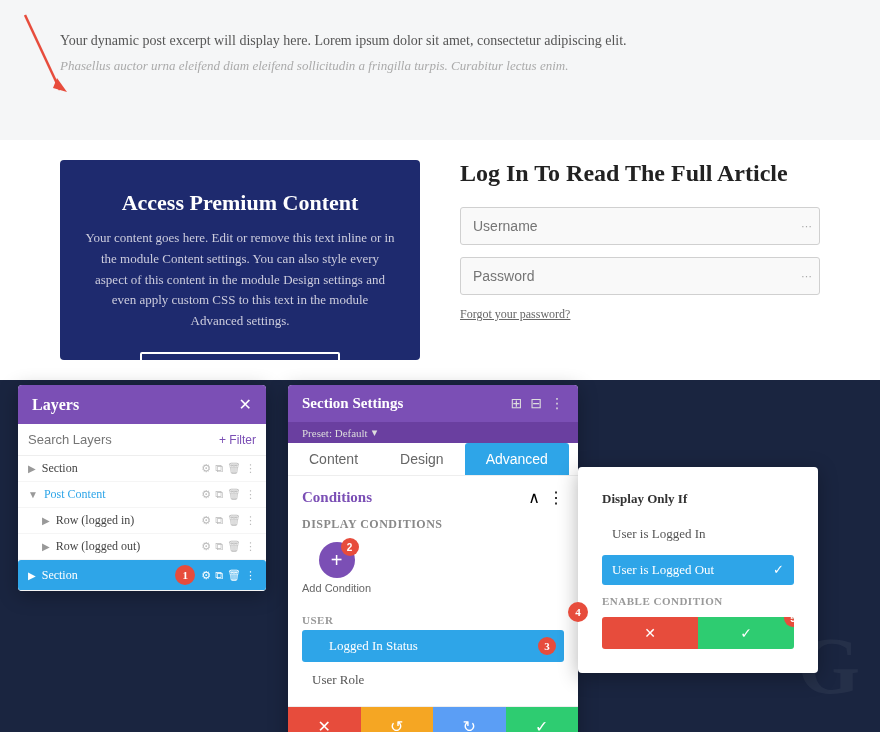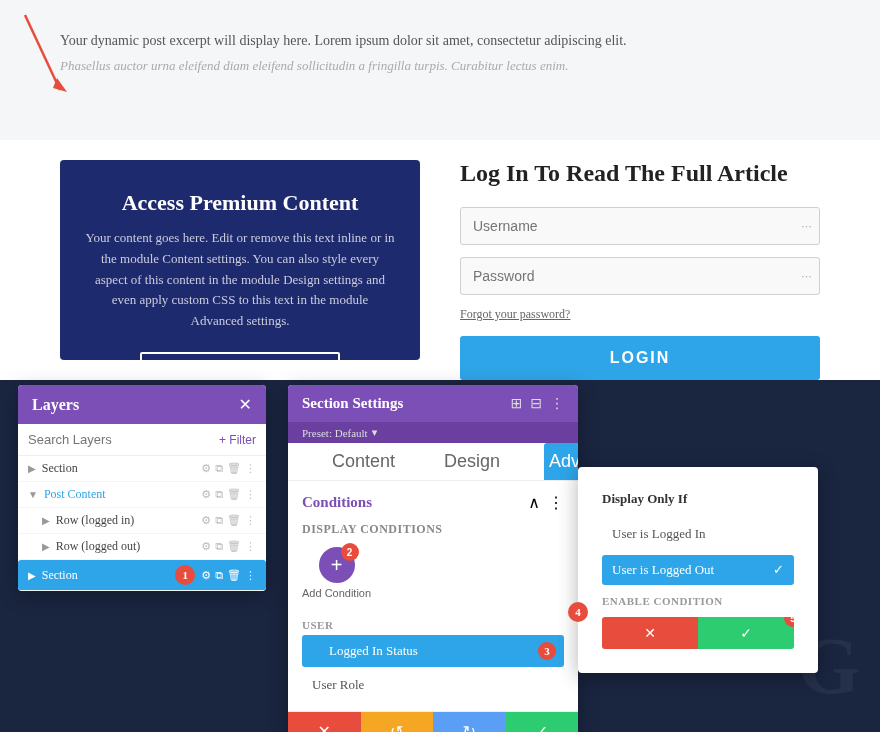--- a/index.html
+++ b/index.html
@@ -198,27 +198,26 @@
       padding: 10px 14px;
       display: flex;
       align-items: center;
       justify-content: space-between;
     }
     .ss-title { font-size: 15px; font-weight: bold; }
     .ss-header-icons { display: flex; gap: 8px; color: #ddd; font-size: 14px; }
     .ss-preset { font-size: 11px; color: #ddd; padding: 4px 14px; background: #6a3fa0; display: flex; align-items: center; gap: 4px; }
     .ss-tabs { display: flex; border-bottom: 1px solid #eee; }
     .ss-tab {
-      padding: 8px 5px;
-      font-size: 18px;
+      padding: 8px 21px;
+      font-size: 14px;
       cursor: pointer;
       color: #666;
       background: none;
       border: none;
-      margin-left: 39px;
     }
     .ss-tab.active { background: #2ea5e8; color: #fff; border-radius: 3px 3px 0 0; }
     .ss-body { padding: 12px 14px; }
     .conditions-header {
       display: flex;
       align-items: center;
       justify-content: space-between;
       margin-bottom: 10px;
     }
     .conditions-title { color: #7b4fb5; font-size: 15px; font-weight: bold; }
@@ -372,21 +371,20 @@
     <h2>Log In To Read The Full Article</h2>
     <div class="input-wrapper">
       <input type="text" placeholder="Username" style="">
       <span class="input-icon">⋯</span>
     </div>
     <div class="input-wrapper">
       <input type="password" placeholder="Password" style="">
       <span class="input-icon">⋯</span>
     </div>
     <a class="forgot-link">Forgot your password?</a>
-    <button class="login-btn">LOGIN</button>
   </div>
 </div>
 
 <div class="bottom-section">
   <div class="bottom-text">
     <div class="resources">Resources</div>
     <div class="events">Events</div>
   </div>
   <div class="bottom-big-text">G</div>
 </div>

